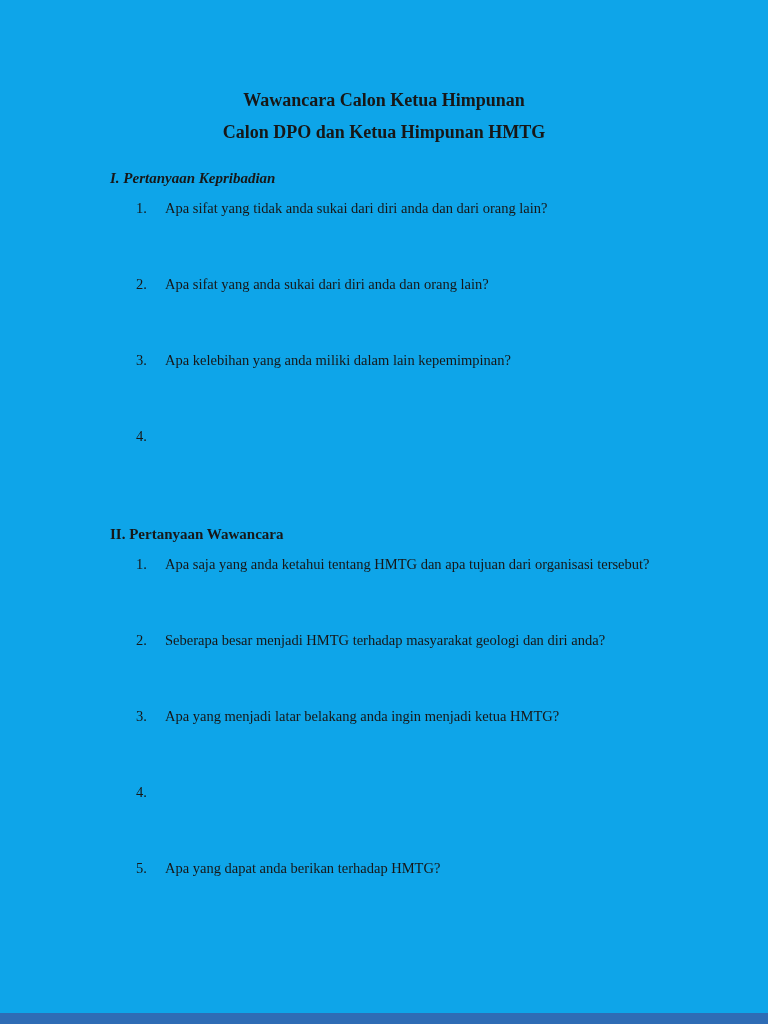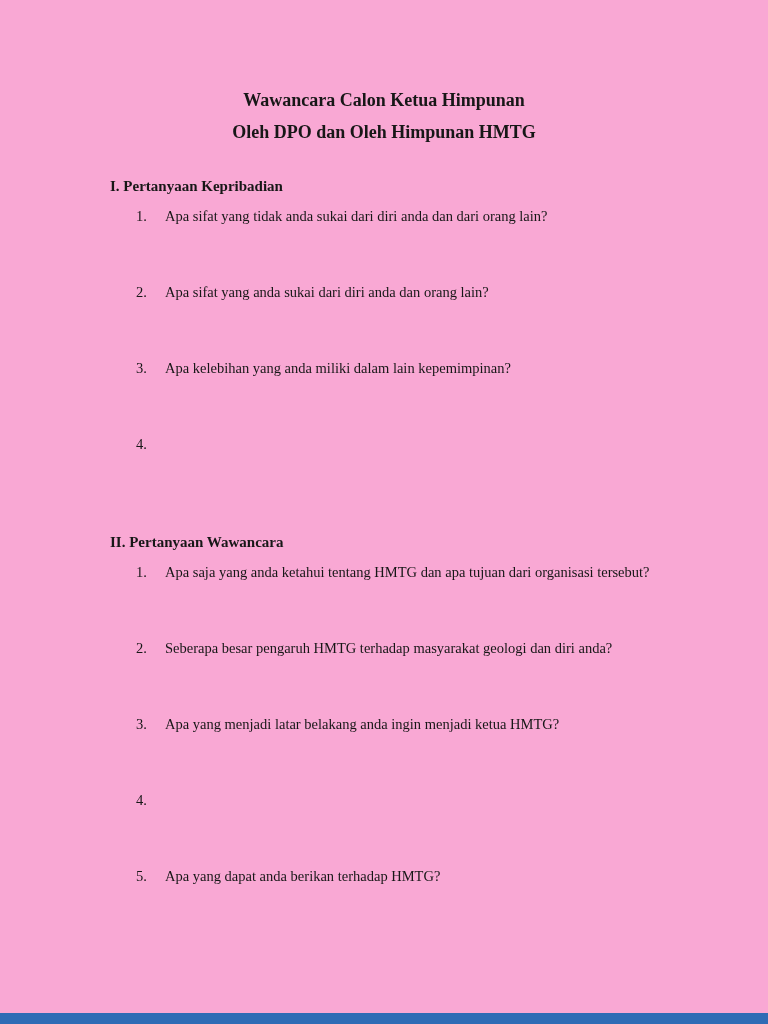--- a/index.html
+++ b/index.html
@@ -4,42 +4,42 @@
 <style>
   html, body {
     margin: 0;
     padding: 0;
     background: #ffffff;
   }
   .page {
     position: relative;
     width: 768px;
     height: 1024px;
-    background: #f9a8d4;
+    background: #0ea5e9;
     overflow: hidden;
     font-family: "Liberation Serif", "DejaVu Serif", serif;
     color: #171717;
   }
   .doc-title {
     padding-top: 84px;
     text-align: center;
     font-weight: bold;
     font-size: 18px;
     line-height: 32px;
   }
   .content {
     padding: 0 90px 0 110px;
   }
   .section-heading {
     font-size: 15px;
     font-weight: bold;
     line-height: 20px;
     margin: 24px 0 10px 0;
   }
-  .section--1 .section-heading { margin-top: 28px; }
+  .section--1 .section-heading { margin-top: 20px; font-style: italic; }
   .section--2 { margin-top: 77px; }
   .question-list {
     list-style: none;
     margin: 0;
     padding: 0 0 0 26px;
   }
   .question {
     display: flex;
     font-size: 14.5px;
     line-height: 21px;
@@ -62,21 +62,21 @@
     height: 11px;
   }
 </style>
 </head>
 <body>
 
 <div class="page">
 
   <div class="doc-title">
     <div>Wawancara Calon Ketua Himpunan</div>
-    <div>Oleh DPO dan Oleh Himpunan HMTG</div>
+    <div>Calon DPO dan Ketua Himpunan HMTG</div>
   </div>
 
   <div class="content">
 
   <section class="section section--1">
         <h2 class="section-heading">I. Pertanyaan Kepribadian</h2>
         <ol class="question-list">
           <li class="question">
             <span class="q-num">1.</span>
             <span class="q-text">Apa sifat yang tidak anda sukai dari diri anda dan dari orang lain?</span>
@@ -96,21 +96,21 @@
       </section>
       <section class="section section--2">
         <h2 class="section-heading">II. Pertanyaan Wawancara</h2>
         <ol class="question-list">
           <li class="question">
             <span class="q-num">1.</span>
             <span class="q-text">Apa saja yang anda ketahui tentang HMTG dan apa tujuan dari organisasi tersebut?</span>
           </li>
           <li class="question">
             <span class="q-num">2.</span>
-            <span class="q-text">Seberapa besar pengaruh HMTG terhadap masyarakat geologi dan diri anda?</span>
+            <span class="q-text">Seberapa besar menjadi HMTG terhadap masyarakat geologi dan diri anda?</span>
           </li>
           <li class="question">
             <span class="q-num">3.</span>
             <span class="q-text">Apa yang menjadi latar belakang anda ingin menjadi ketua HMTG?</span>
           </li>
           <li class="question">
             <span class="q-num">4.</span>
           </li>
           <li class="question">
             <span class="q-num">5.</span>

